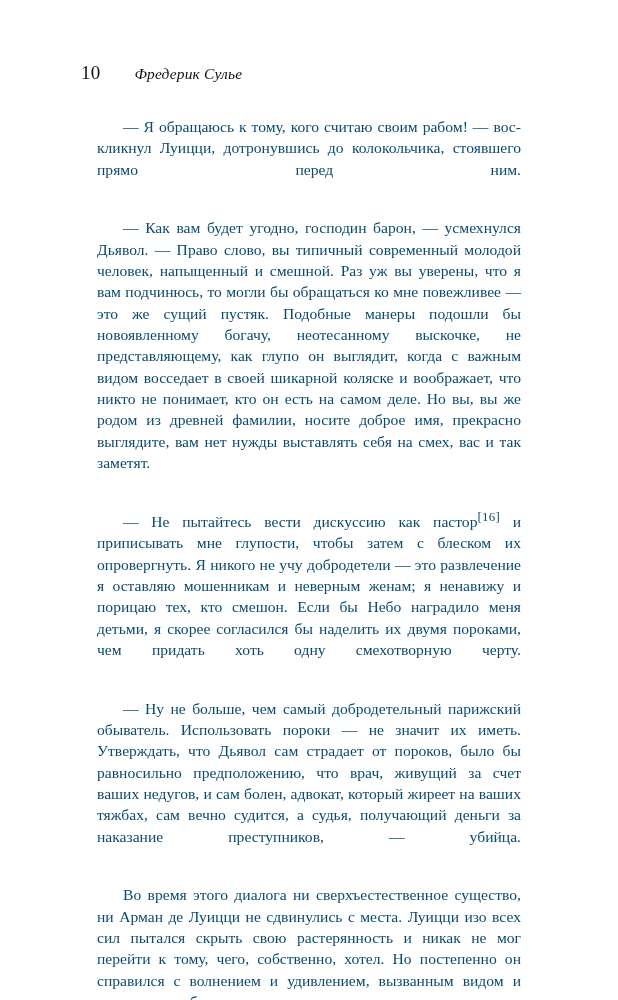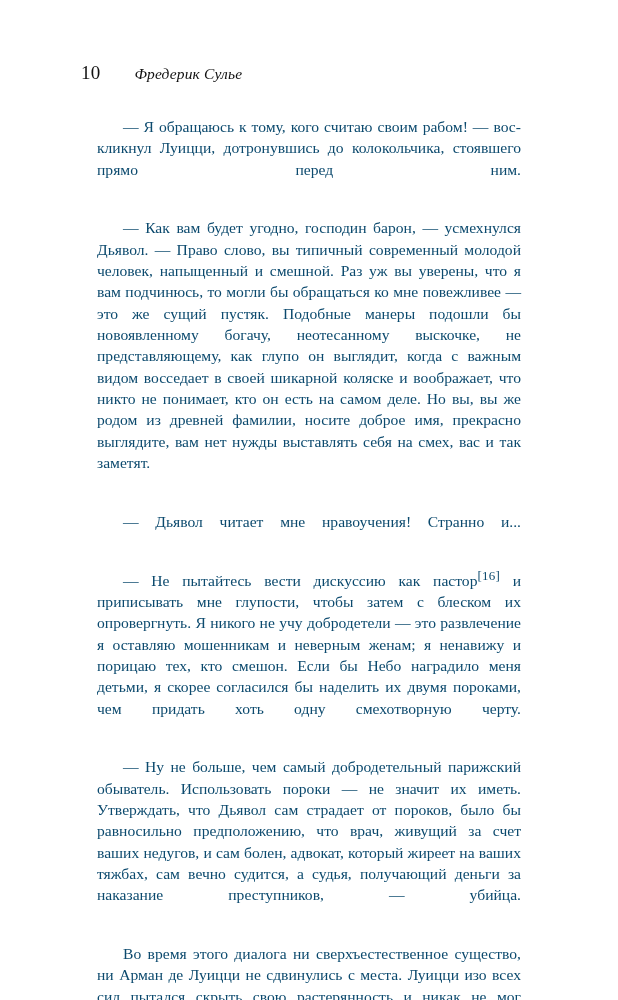--- a/index.html
+++ b/index.html
@@ -98,21 +98,20 @@
     <span class="folio">10</span>
     <span class="head-author">Фредерик Сулье</span>
   </div>
 
   <div class="textblock">
 
     <p class="para">— Я обращаюсь к тому, кого считаю своим рабом! — вос­кликнул Луицци, дотронувшись до колокольчика, стоявшего прямо перед ним.</p>
 
     <p class="para">— Как вам будет угодно, господин барон, — усмехнулся Дья­вол. — Право слово, вы типичный современный молодой че­ловек, напыщенный и смешной. Раз уж вы уверены, что я вам подчинюсь, то могли бы обращаться ко мне повежливее — это же сущий пустяк. Подобные манеры подошли бы новоявленному богачу, неотесанному выскочке, не представляющему, как глупо он выглядит, когда с важным видом восседает в своей шикар­ной коляске и воображает, что никто не понимает, кто он есть на самом деле. Но вы, вы же родом из древней фамилии, носите доброе имя, прекрасно выглядите, вам нет нужды выставлять себя на смех, вас и так заметят.</p>
 
-    <p class="para">— Дьявол читает мне нравоучения! Странно и...</p>
 
     <p class="para"><span>— Не пытайтесь вести дискуссию как пастор</span><sup class="footnote-ref">[16]</sup><span> и приписывать мне глупости, чтобы затем с блеском их опровергнуть. Я никого не учу добродетели — это развлечение я оставляю мошенникам и неверным женам; я ненавижу и порицаю тех, кто смешон. Если бы Небо наградило меня детьми, я скорее согласился бы наделить их двумя пороками, чем придать хоть одну смехотворную черту.</span></p>
 
 
     <p class="para">— Ну не больше, чем самый добродетельный парижский обы­ватель. Использовать пороки — не значит их иметь. Утверждать, что Дьявол сам страдает от пороков, было бы равносильно пред­положению, что врач, живущий за счет ваших недугов, и сам болен, адвокат, который жиреет на ваших тяжбах, сам вечно судится, а судья, получающий деньги за наказание преступ­ников, — убийца.</p>
 
     <p class="para last-full">Во время этого диалога ни сверхъестественное существо, ни Арман де Луицци не сдвинулись с места. Луицци изо всех сил пы­тался скрыть свою растерянность и никак не мог перейти к тому, чего, собственно, хотел. Но постепенно он справился с волне­нием и удивлением, вызванным видом и манерами собеседни­ка, и решил перевести разговор на, несомненно, более важную для него тему. Придвинув второе кресло, он уселся по другую сторону от камина и внимательно всмотрелся в лицо Дьявола. Теперь Арман сполна оценил тонкие черты и изящество сложе­ния своего гостя. Тем не менее, если бы он не знал, что перед ним Сатана, то не сумел бы определить, принадлежит ли этот бледный прекрасный лик и хрупкое тело восемнадцатилетнему</p>
 
   </div>
 

